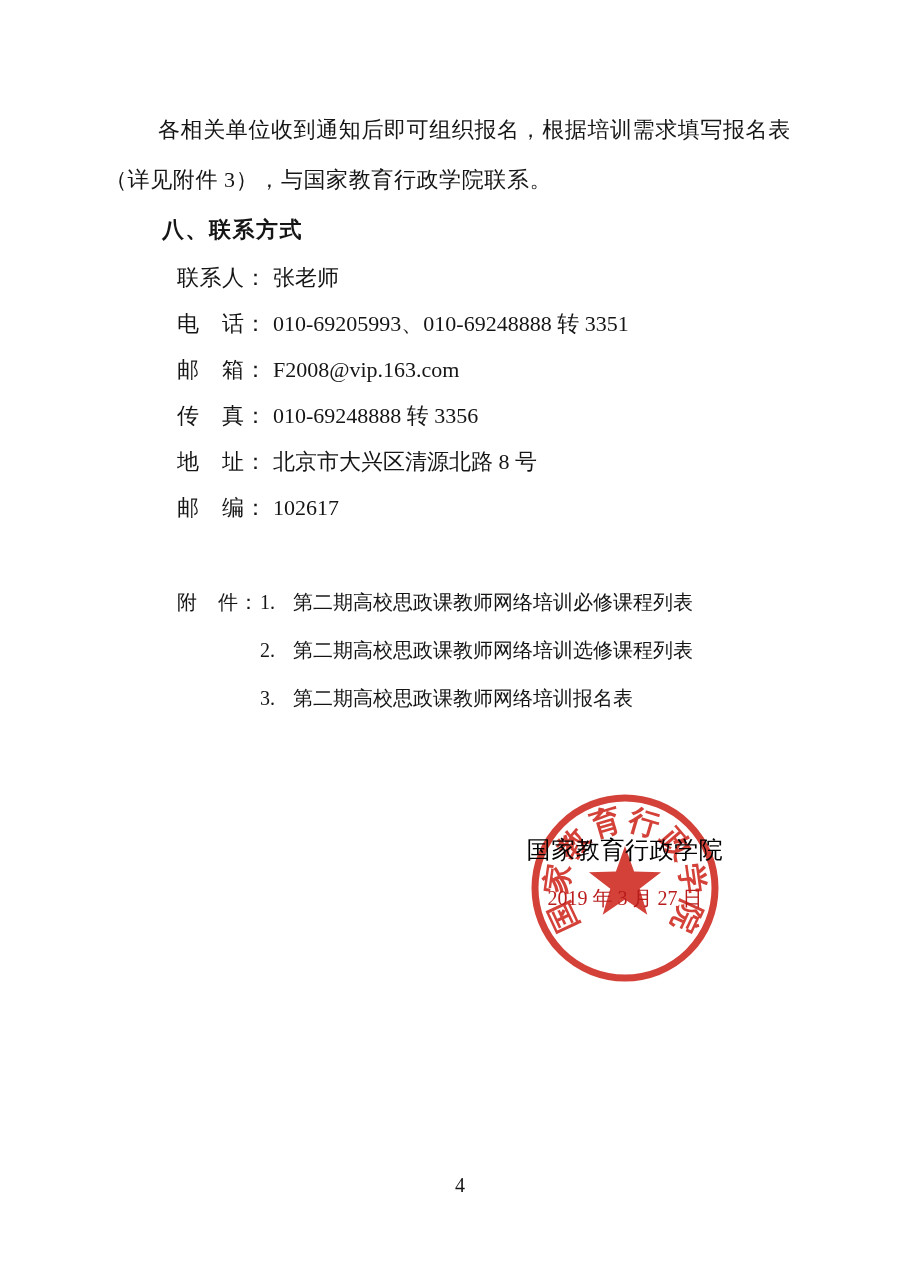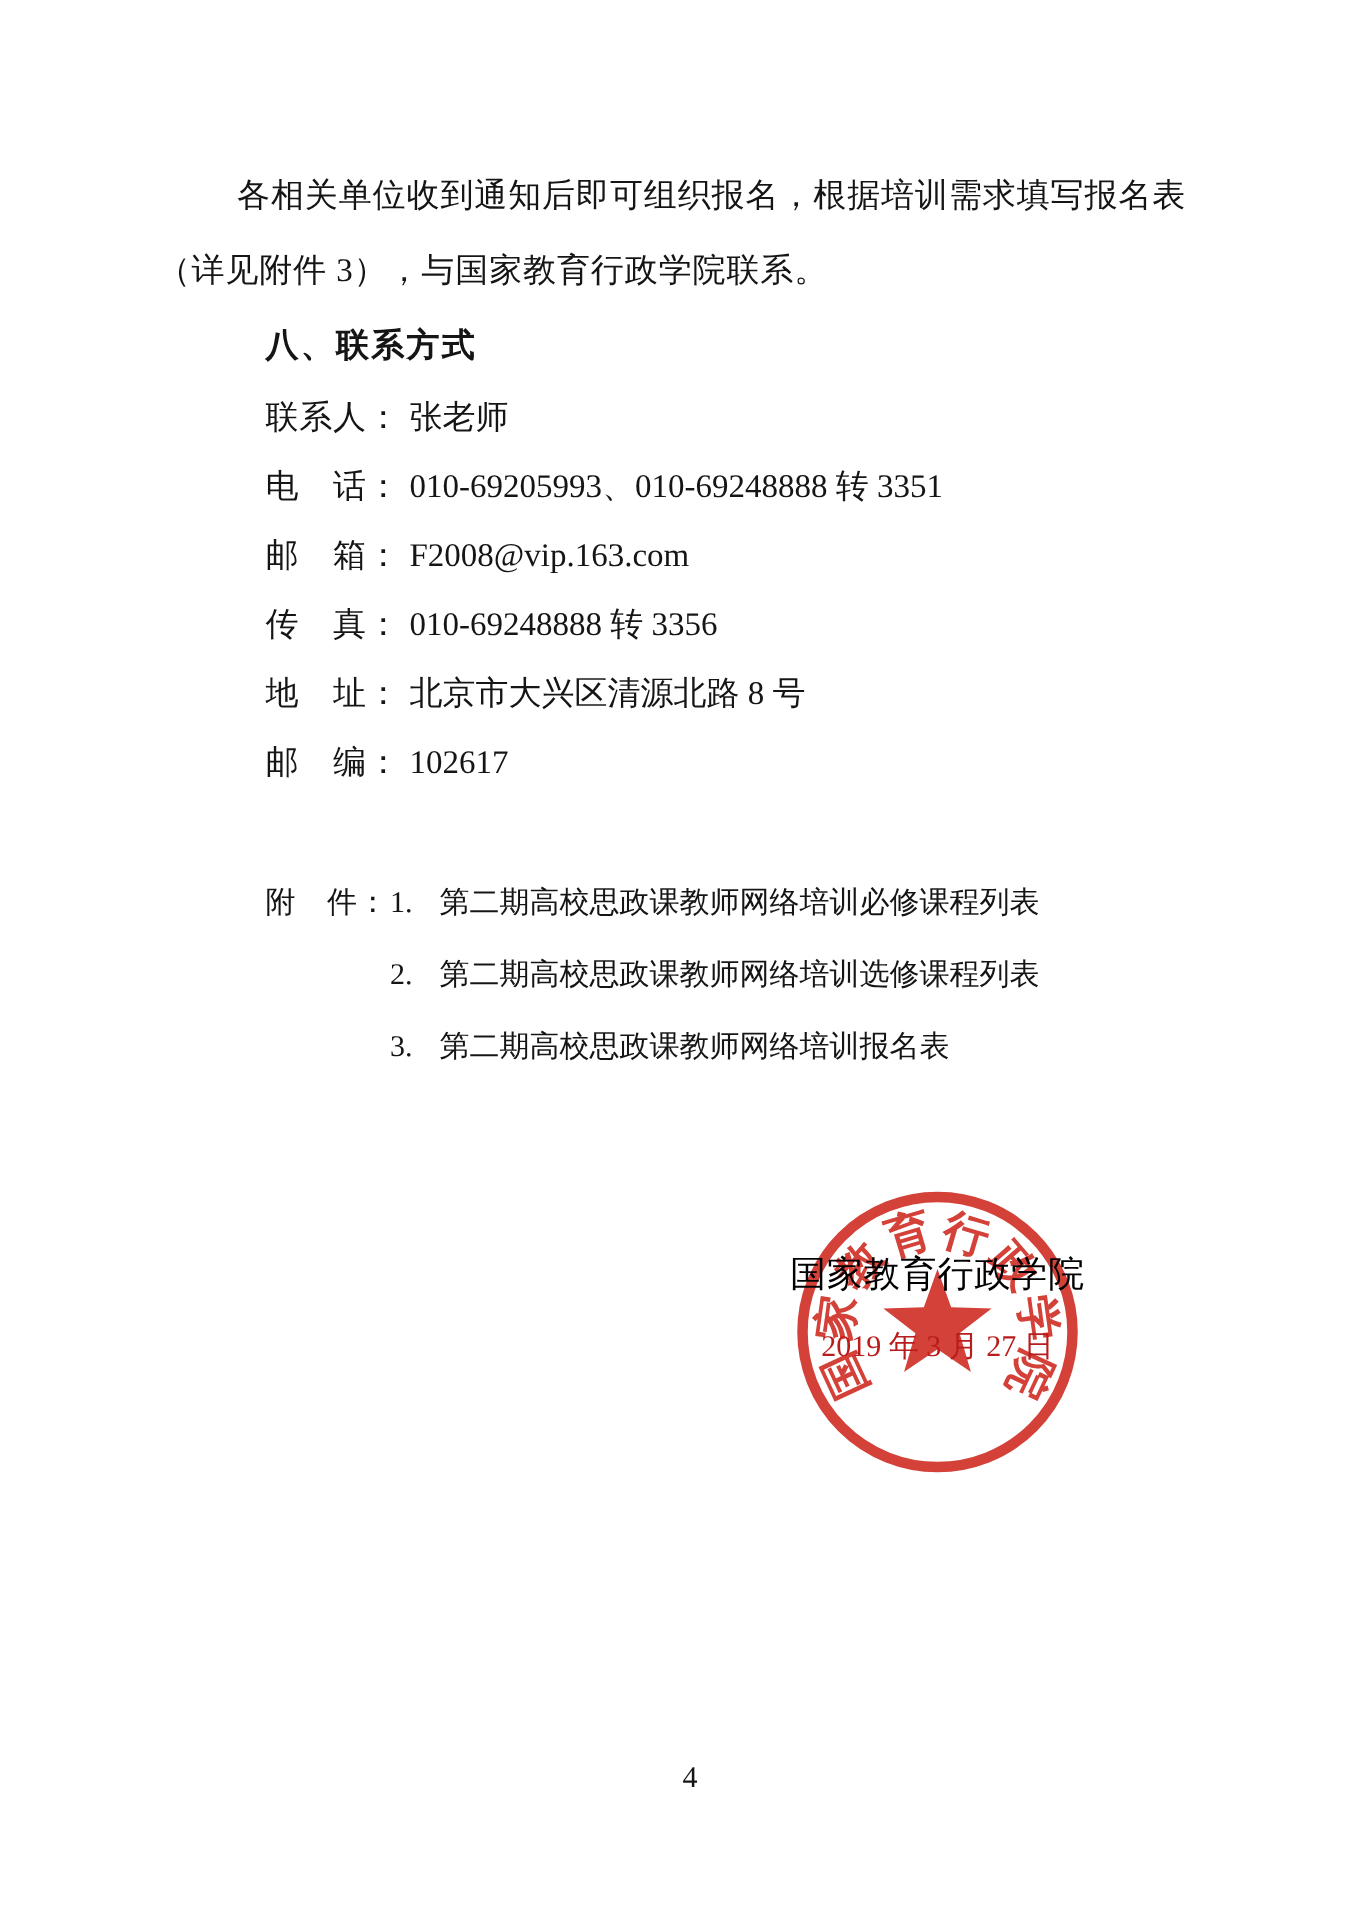--- a/index.html
+++ b/index.html
@@ -12,21 +12,21 @@
   .page {
     position:relative; width:900px; height:1272px;
     background:#ffffff; overflow:hidden;border-radius:27px;
   }
   
   .intro { position:absolute; left:105px; top:105px; width:710px; font-size:22px; letter-spacing:0.6px; }
   .intro .line { height:50px; line-height:50px; white-space:nowrap; }
   .intro .line.first { padding-left:53px; }
   
   .heading {
-    position:absolute; left:177px; top:215px;
+    position:absolute; left:162px; top:215px;
     font-family:Liberation Serif, serif;
     font-weight:bold; font-size:22px; letter-spacing:1.5px;text-align:right;
   }
   
   .contacts { position:absolute; left:177px; top:255px; font-size:22px; }
   .contact-row { height:46px; line-height:46px; white-space:nowrap; }
   .contact-label { letter-spacing:0.5px; }
   .contact-value { margin-left:6px; }
   
   .attachments { position:absolute; left:177px; top:578px; font-size:20px; }

